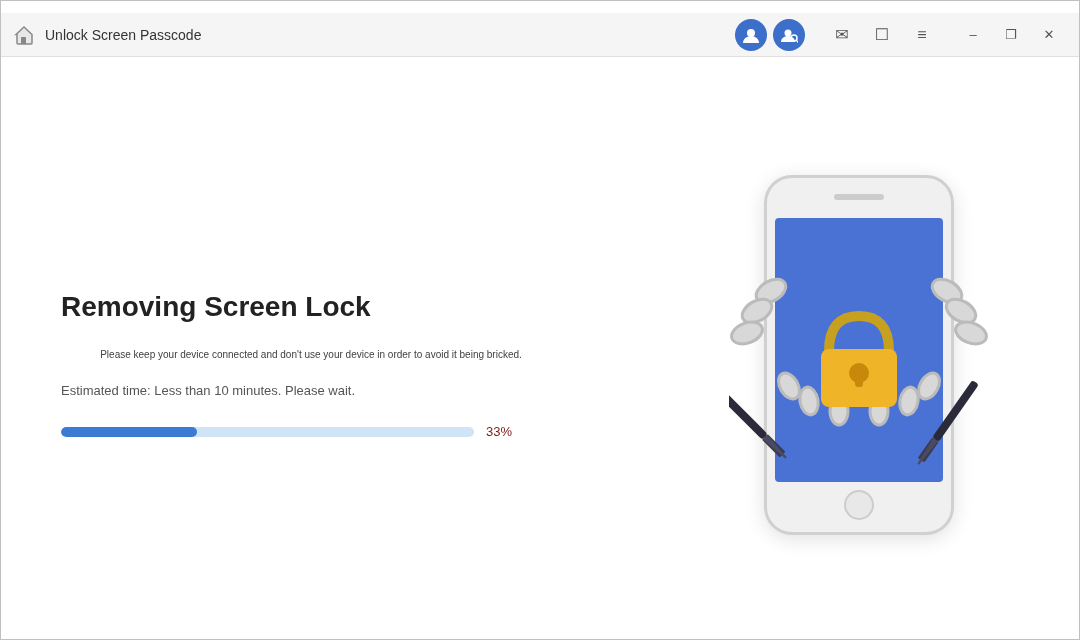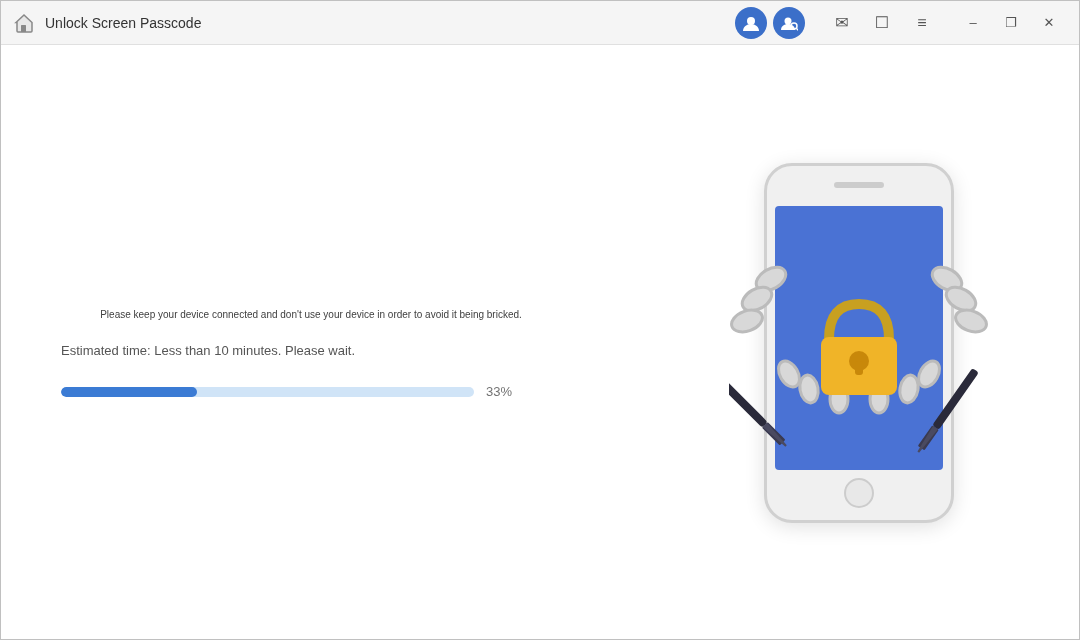--- a/index.html
+++ b/index.html
@@ -15,20 +15,21 @@
     
     .title-bar {
       display: flex;
       align-items: center;
       justify-content: space-between;
       height: 44px;
       padding: 0 12px;
       background: #f5f5f5;
       border-bottom: 1px solid #e0e0e0;
       user-select: none;
+      margin-top: 12px;
     }
     .title-bar-left {
       display: flex;
       align-items: center;
       gap: 10px;
     }
     .home-icon {
       width: 22px;
       height: 22px;
       color: #888;
@@ -158,21 +159,21 @@
 
     .progress-bar-fill {
       height: 100%;
       background: #3b7bd4;
       border-radius: 5px;
       transition: width 0.3s;
     }
 
     .progress-percent {
       font-size: 13px;
-      color: #737373;
+      color: #7f1d1d;
       min-width: 35px;
     }
 
     
     .right-section {
       width: 320px;
       height: 440px;
       position: relative;
       display: flex;
       align-items: center;
@@ -264,20 +265,21 @@
       <button class="win-btn">–</button>
       <button class="win-btn">❐</button>
       <button class="win-btn close">✕</button>
     </div>
   </div>
 </div>
 
 <div class="content">
 
   <div class="left-section">
+    <h1 class="heading">Removing Screen Lock</h1>
     <p class="description">Please keep your device connected and don't use your device in order to avoid it being bricked.</p>
     <p class="estimated-time">Estimated time: Less than 10 minutes. Please wait.</p>
     <div class="progress-container">
       <div class="progress-bar-bg">
         <div class="progress-bar-fill" style="width: 33%"></div>
       </div>
       <span class="progress-percent">33%</span>
     </div>
   </div>
 

